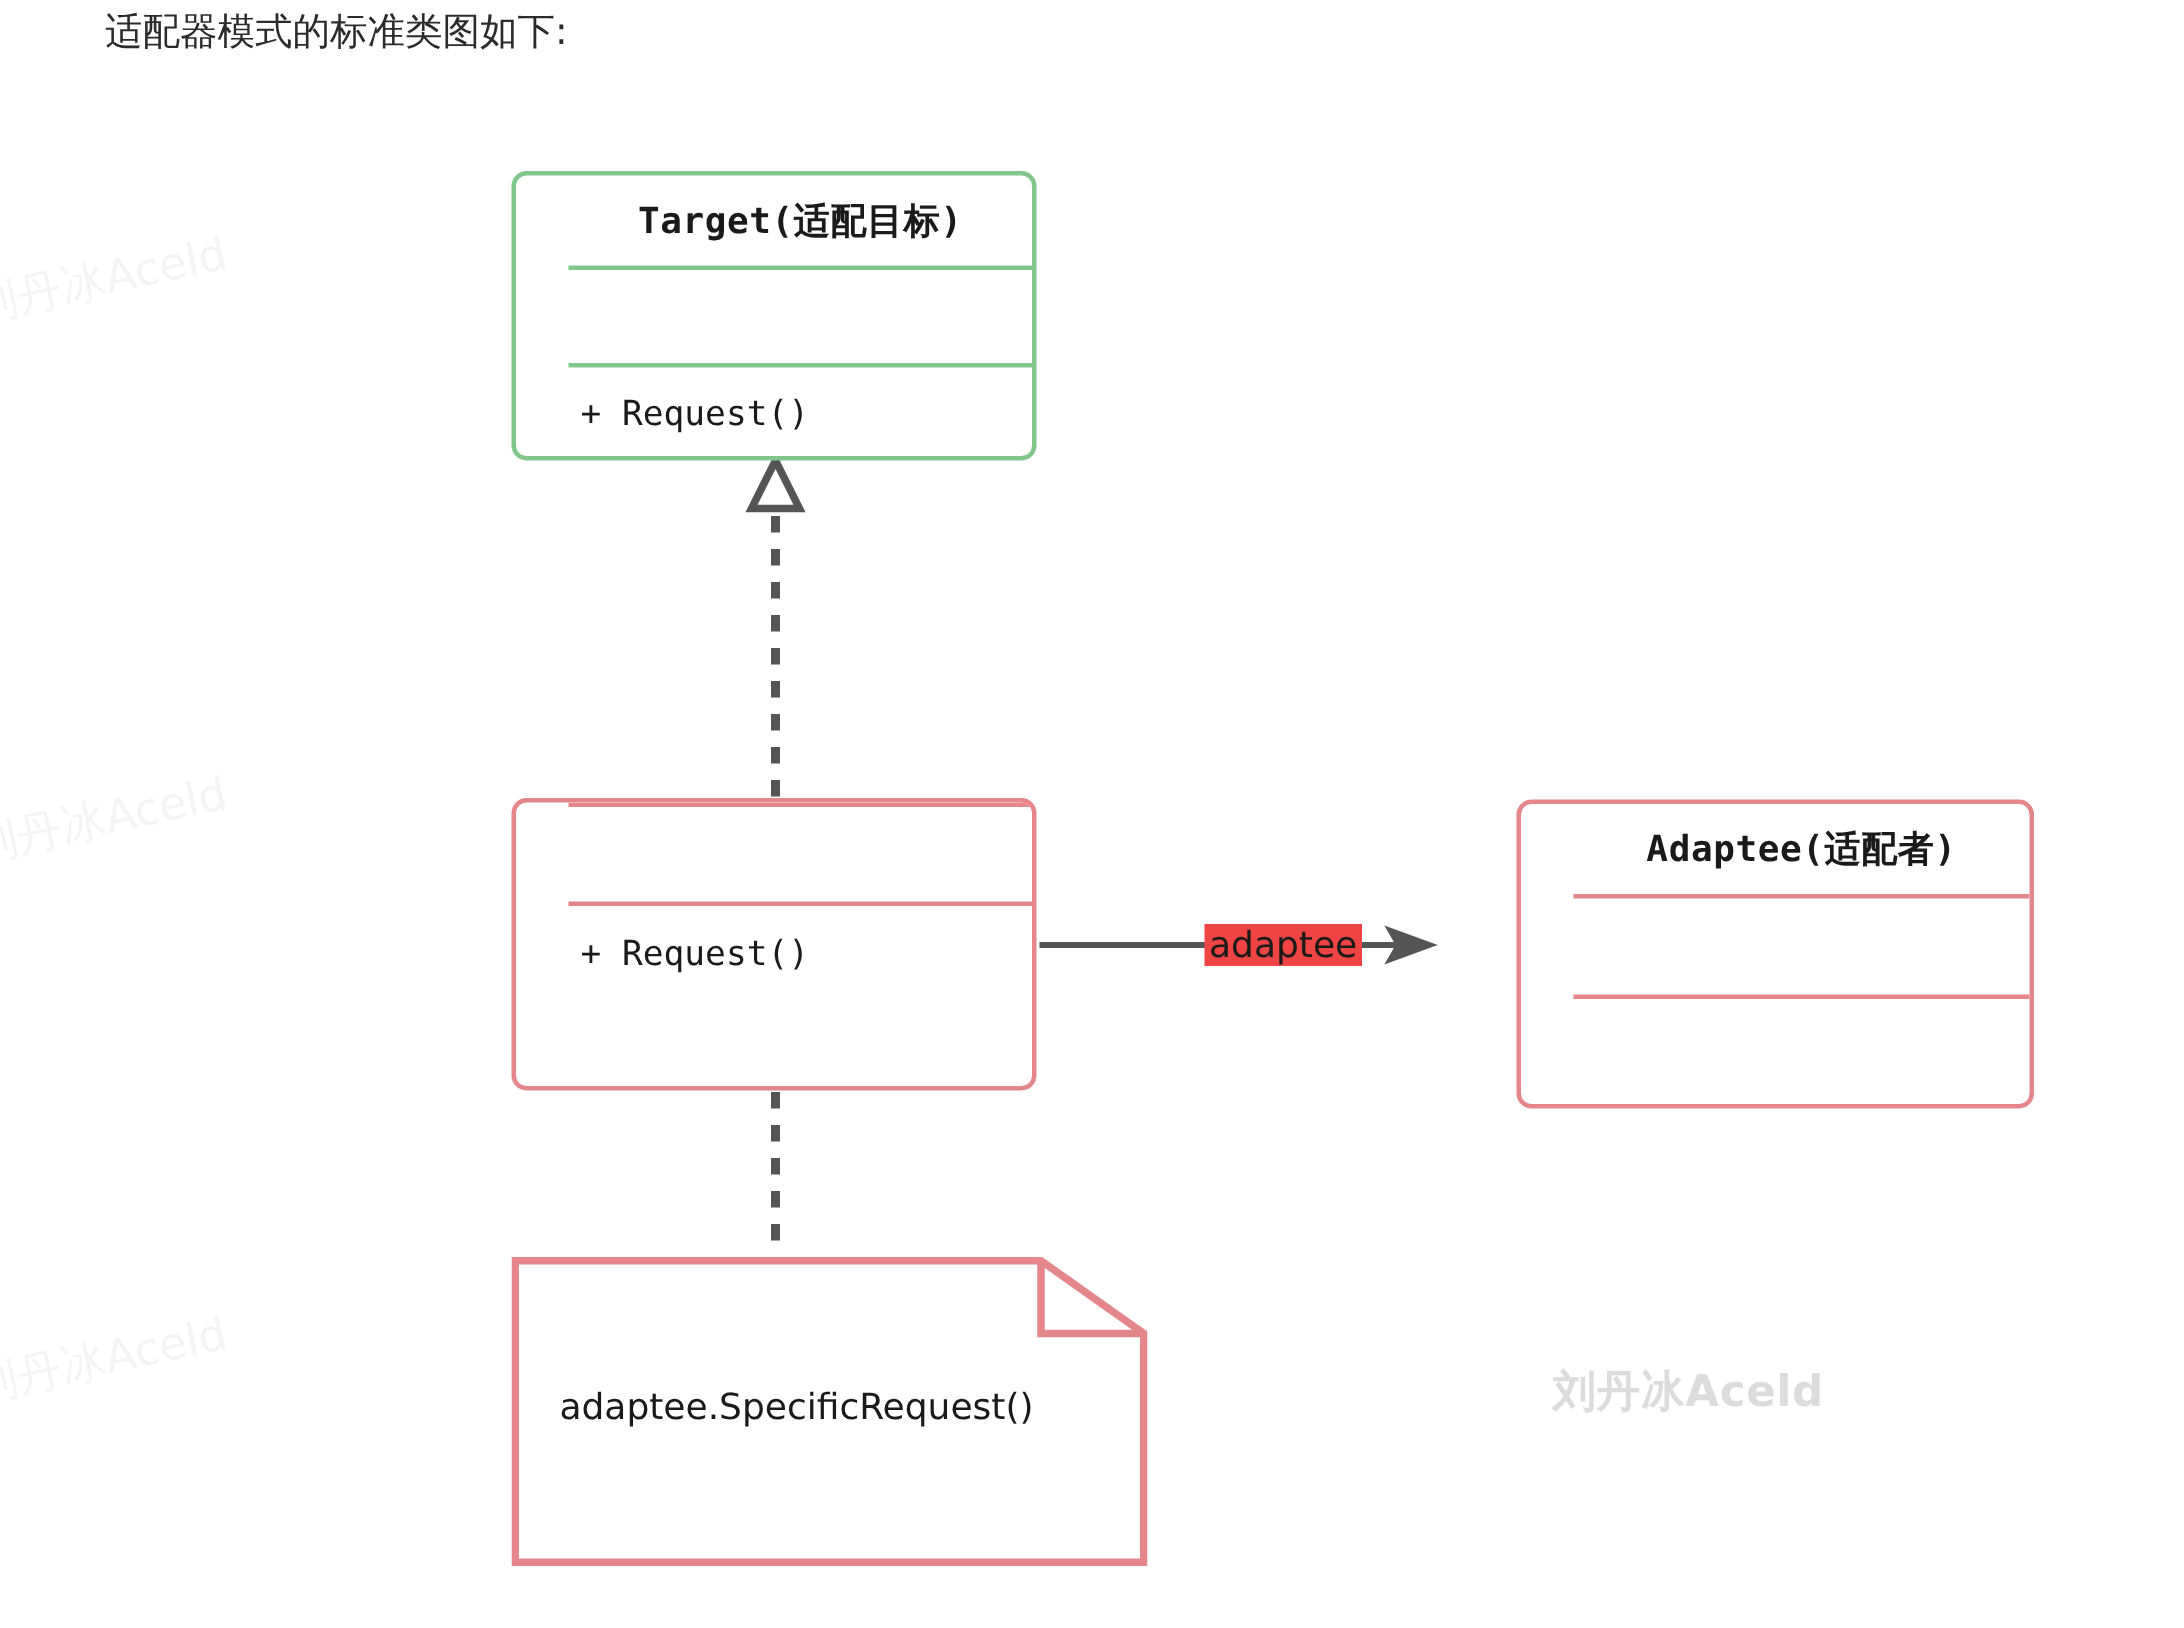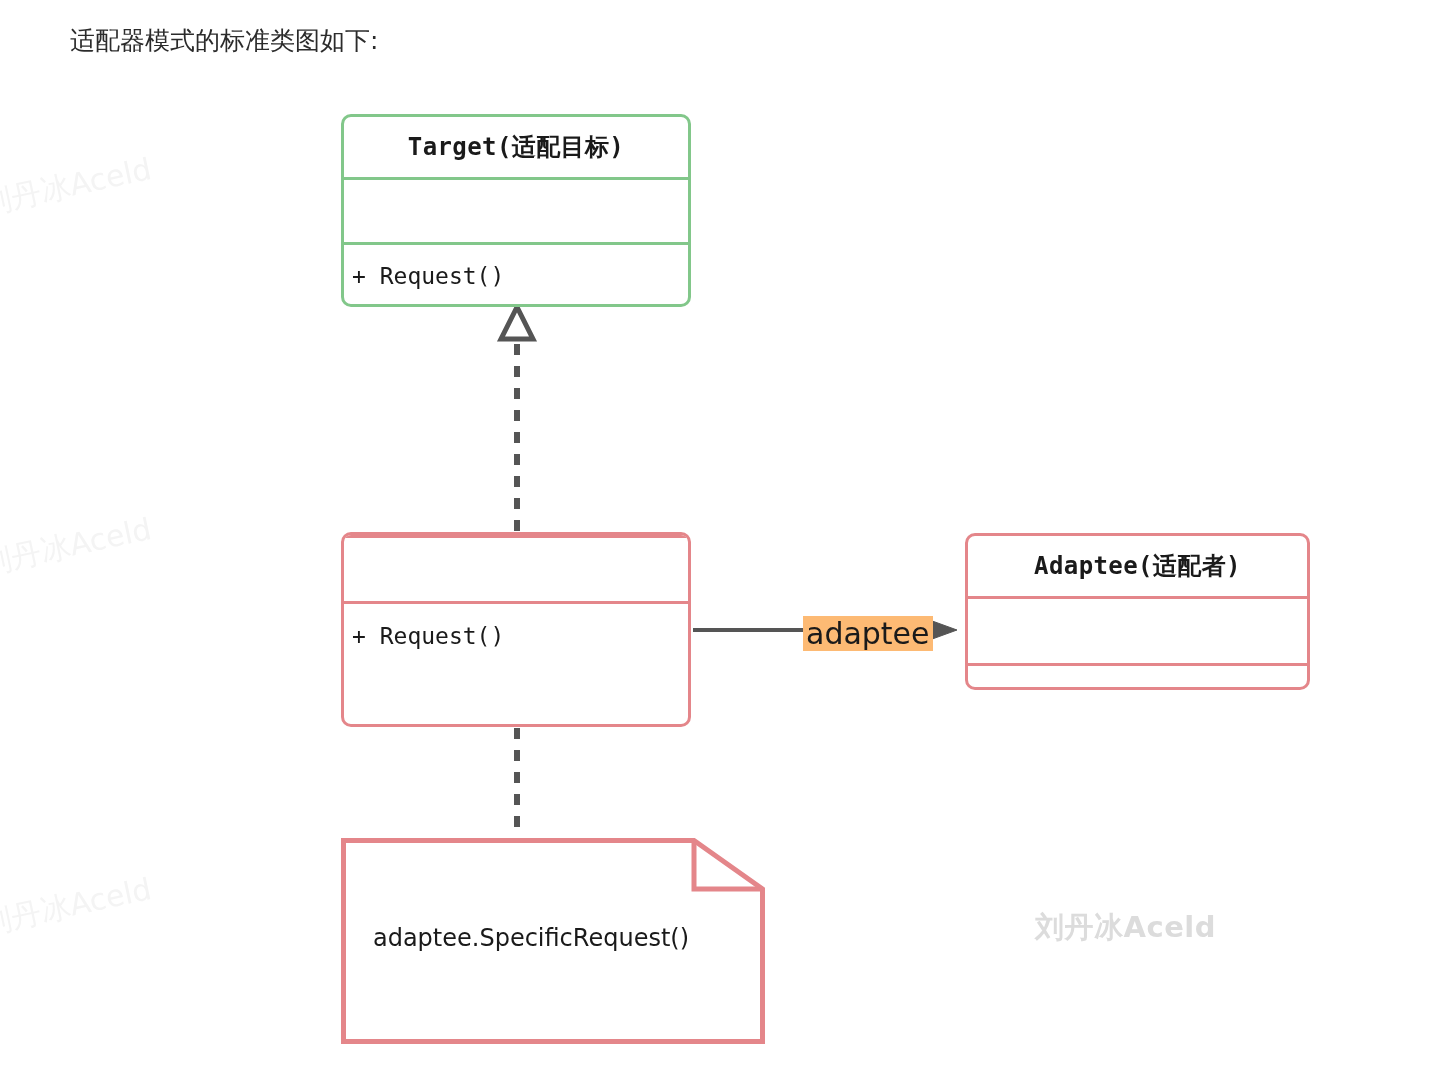--- a/index.html
+++ b/index.html
@@ -13,21 +13,21 @@
     position: relative;
     overflow: hidden;
     font-family: "Liberation Sans", "DejaVu Sans", sans-serif;
     color: #1a1a1a;
   }
 
   
   .heading {
     position: absolute;
     left: 70px;
-    top: 24px;
+    top: 4px;
     font-size: 25px;
     line-height: 34px;
     color: #2b2b2b;
     white-space: nowrap;
     font-family: "DejaVu Sans", "Liberation Sans", sans-serif;
   }
 
   
   .wm-main {
     position: absolute;
@@ -55,20 +55,21 @@
 
   
   .uml-box {
     position: absolute;
     box-sizing: border-box;
     background: #ffffff;
     border-style: solid;
     border-width: 3px;
     border-radius: 10px;
     overflow: hidden;
+    padding-left: 35px;
   }
   .uml-box.green { border-color: #82c78a; }
   .uml-box.red   { border-color: #e4868a; }
 
   .uml-title {
     text-align: center;
     font-weight: bold;
     font-size: 24px;
     letter-spacing: 0.4px;
     font-family: "DejaVu Sans Mono", "Liberation Mono", monospace;
@@ -103,21 +104,21 @@
   #target-box   { left: 341px; top: 114px; width: 350px; height: 193px; }
   #target-box   .uml-title   { height: 60px; }
   #target-box   .uml-attrs   { height: 62px; }
   #target-box   .uml-methods { height: 62px; }
 
   #adapter-box  { left: 341px; top: 532px; width: 350px; height: 195px; }
   #adapter-box  .uml-title   { height: 60px; }
   #adapter-box  .uml-attrs   { height: 63px; }
   #adapter-box  .uml-methods { height: 63px; }
 
-  #adaptee-box  { left: 965px; top: 533px; width: 345px; height: 157px; }
+  #adaptee-box  { left: 1011px; top: 533px; width: 345px; height: 206px; }
   #adaptee-box  .uml-title   { height: 60px; }
   #adaptee-box  .uml-attrs   { height: 64px; }
   #adaptee-box  .uml-methods { height: 64px; }
 
   
   #note-box {
     position: absolute;
     left: 341px;
     top: 838px;
     width: 424px;
@@ -140,23 +141,23 @@
   .connector {
     position: absolute;
     left: 0;
     top: 0;
     width: 1456px;
     height: 1085px;
     pointer-events: none;
   }
   .edge-label {
     position: absolute;
-    font-size: 30px;
-    color: #1a1a1a;
-    background: #fdba74;
+    font-size: 24px;
+    color: #1a1a1a;
+    background: #ef4444;
     padding: 0 3px;
     white-space: nowrap;
     font-family: "DejaVu Sans", "Liberation Sans", sans-serif;
   }
   #adaptee-label { left: 803px; top: 616px; }
 </style>
 </head>
 <body>
 
 <div class="heading">适配器模式的标准类图如下:</div>

